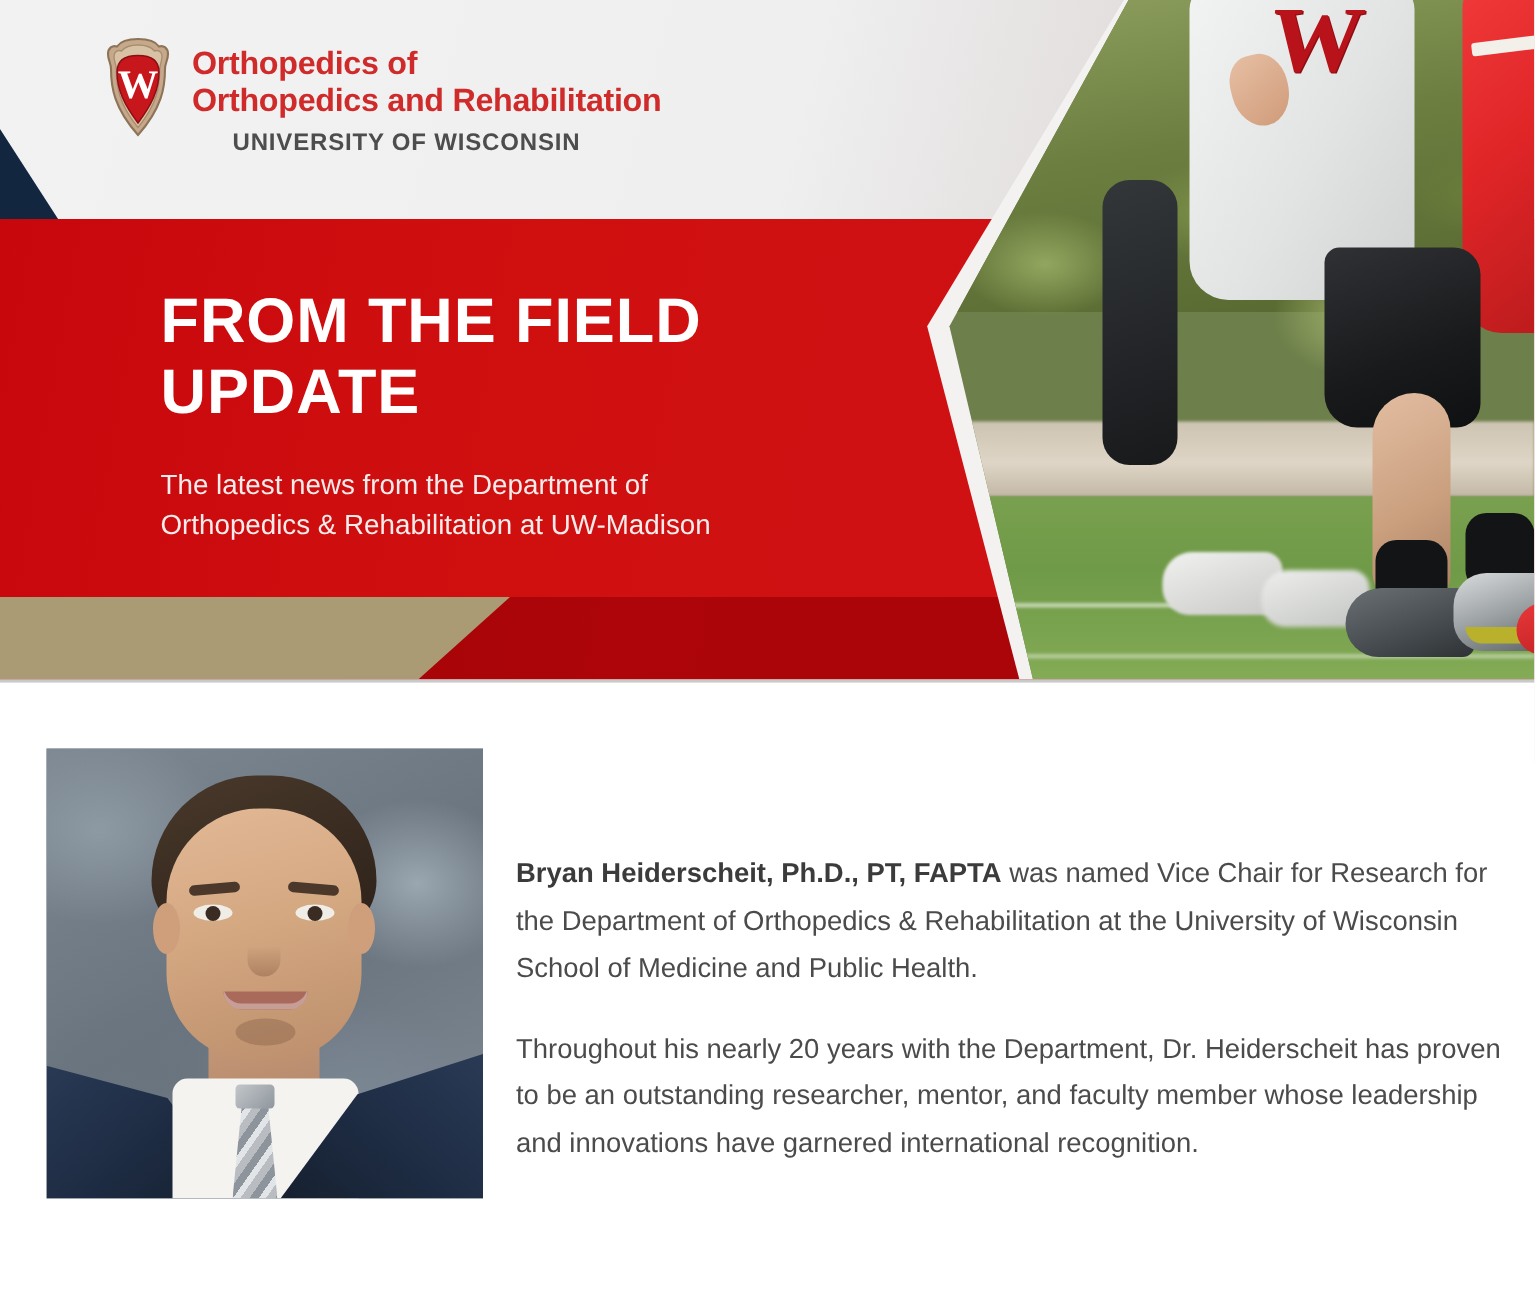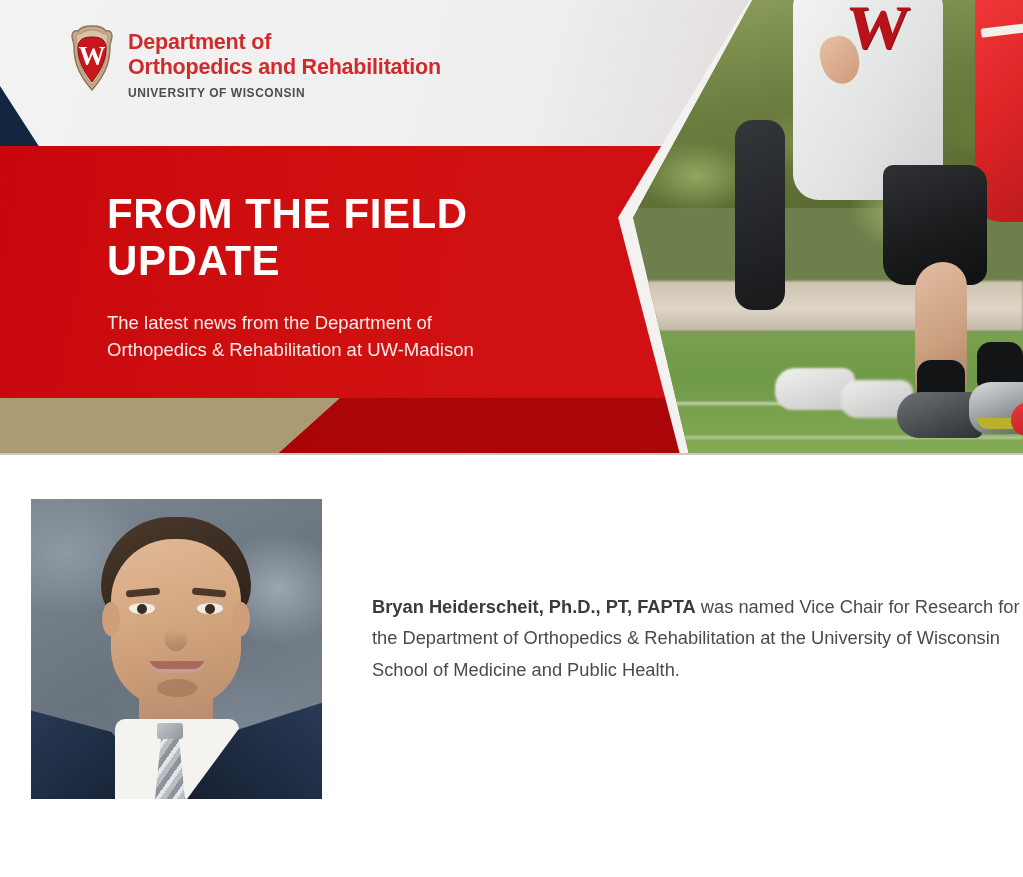--- a/index.html
+++ b/index.html
@@ -210,24 +210,25 @@
   .logo-text { padding-top: 6px; }
   .logo-line1, .logo-line2 {
     color: #d02b2b;
     font-size: 21.5px;
     font-weight: 700;
     line-height: 1.16;
     letter-spacing: -0.2px;
   }
   .logo-sub1, .logo-sub2 {
     color: #4d4d4d;
-    font-size: 12px;
+    font-size: 16px;
     font-weight: 600;
     letter-spacing: 0.55px;
     line-height: 1.42;
+    margin-left: 27px;
   }
   .logo-sub1 { margin-top: 5px; }
 
   
   .banner-copy { position: absolute; left: 107px; top: 190px; z-index: 4; }
   .banner-title {
     color: #ffffff;
     font-size: 42px;
     font-weight: 700;
     line-height: 1.12;
@@ -248,23 +249,23 @@
   }
   .article-title {
     margin: 0 0 26px 31px;
     color: #6b7f4a;
     font-size: 25.5px;
     font-weight: 700;
     letter-spacing: -0.2px;
   }
   .article-body {
     display: flex;
-    align-items: center;
+    align-items: flex-end;
     padding-left: 31px;
-    gap: 50px;
+    gap: 22px;
   }
 
   
   .headshot {
     position: relative;
     width: 291px; height: 300px;
     flex: none;
     overflow: hidden;
     background: #6f7b86;
   }
@@ -416,21 +417,21 @@
         <path d="M24 6 C29 6 33 7.5 35 10 C37.5 9 40 10.5 40 13.5
                  C40 17 38.5 19 38.5 22 C38.5 33 37 45 24 61
                  C11 45 9.5 33 9.5 22 C9.5 19 8 17 8 13.5
                  C8 10.5 10.5 9 13 10 C15 7.5 19 6 24 6 Z" fill="#d8c2a6" stroke="#a98e6d" stroke-width="0.9"></path>
         <path d="M24 13 C33 13 38 16 38 24 C38 36 33 46 24 58
                  C15 46 10 36 10 24 C10 16 15 13 24 13 Z" fill="#c8161d" stroke="#8c0f13" stroke-width="1"></path>
         <text x="24" y="41" text-anchor="middle" font-family="Liberation Serif, serif" font-size="27" font-weight="bold" fill="#ffffff">W</text>
       </svg>
     </div>
     <div class="logo-text">
-      <div class="logo-line1">Department of</div>
+      <div class="logo-line1">Orthopedics of</div>
       <div class="logo-line2">Orthopedics and Rehabilitation</div>
       <div class="logo-sub1">UNIVERSITY OF WISCONSIN</div>
     </div>
   </div>
 
   <div class="banner-copy">
     <div class="banner-title">
       <div>FROM THE FIELD</div>
       <div>UPDATE</div>
     </div>
@@ -465,16 +466,17 @@
       <div class="hs-pupil-r"></div>
       <div class="hs-nose"></div>
       <div class="hs-mouth"></div>
       <div class="hs-chin"></div>
     </div>
 
     <div class="article-text">
       <p class="para">
         <strong>Bryan Heiderscheit, Ph.D., PT, FAPTA</strong><span> was named Vice Chair for Research for the Department of Orthopedics &amp; Rehabilitation at the University of Wisconsin School of Medicine and Public Health.</span>
       </p>
+      <p class="para">Throughout his nearly 20 years with the Department, Dr. Heiderscheit has proven to be an outstanding researcher, mentor, and faculty member whose leadership and innovations have garnered international recognition.</p>
     </div>
 
   </div>
 </div>
 
 </body></html>

